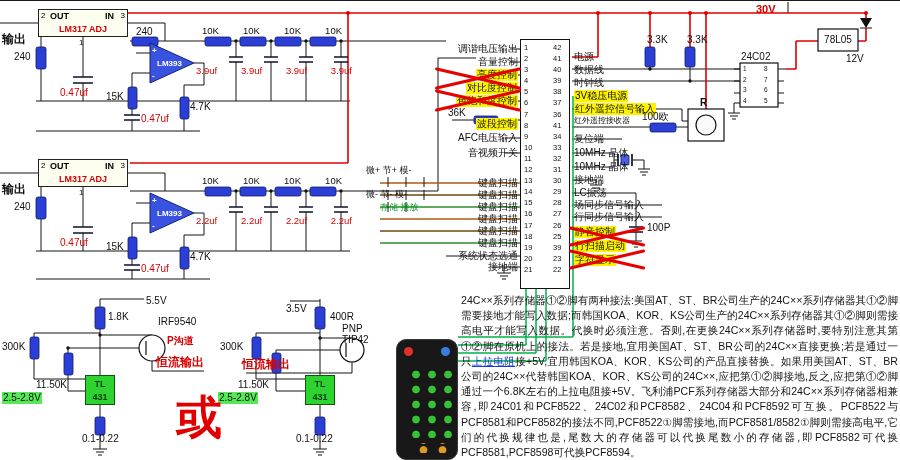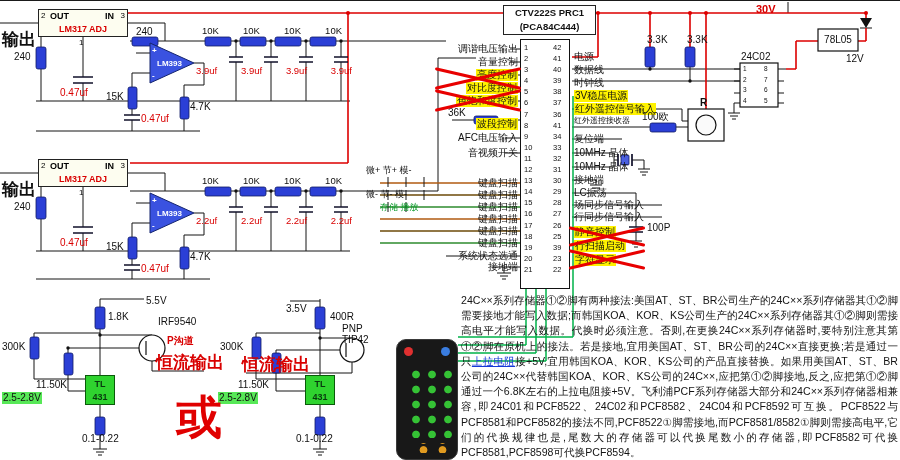--- a/index.html
+++ b/index.html
@@ -4,21 +4,21 @@
 <style>
   *{margin:0;padding:0;box-sizing:border-box}
   body{font-family:"Liberation Sans",sans-serif;background:#888}
   #stage{position:relative;width:900px;height:460px;background:#fff;overflow:hidden;border-top:1px solid #1a1a1a;margin:0 auto}
   svg{position:absolute;left:0;top:0}
   .lbl{position:absolute;font-size:10px;line-height:12px;color:#101010;white-space:nowrap}
   .r{color:#d90000}
   .b{font-weight:bold}
   .sm{font-size:8px;line-height:9px}
   .f9{font-size:9px}
-  .f11{font-size:17px;line-height:13px}
+  .f11{font-size:12px;line-height:13px}
   .f13{font-size:11px;line-height:14px}
   .hl{background:#fef200;padding:0 1px}
   .ghl{background:#57e857;padding:0 1px}
   .green{color:#0a9a2a}
   .white{color:#ffffff}
   .box317{position:absolute;width:90px;height:28px;border:1px solid #222;background:#fdfdf0}
   .box317 .p2{position:absolute;left:2px;top:1px;font-size:8px}
   .box317 .out{position:absolute;left:11px;top:1px;font-size:9px;font-weight:bold}
   .box317 .in{position:absolute;right:13px;top:1px;font-size:9px;font-weight:bold}
   .box317 .p3{position:absolute;right:2px;top:1px;font-size:8px}
@@ -239,24 +239,20 @@
   <div class="lbl" style="left:342px;top:333px">TIP42</div>
   <div class="lbl r b f11" style="left:242px;top:357px">恒流输出</div>
   <div class="lbl" style="left:220px;top:340px">300K</div>
   <div class="lbl" style="left:238px;top:378px">11.50K</div>
   <div class="tl431" style="left:305px;top:374px">TL 431</div>
   <div class="lbl ghl" style="left:218px;top:391px">2.5-2.8V</div>
   <div class="lbl" style="left:296px;top:432px">0.1-0.22</div>
 
   <div class="or">或</div>
 
-  <div class="ictitle">
-    <div>CTV222S PRC1</div>
-    <div>(PCA84C444)</div>
-  </div>
   <div class="icbody"></div>
   <div class="pincol" style="left:524px;top:43px;height:230px;width:12px">
       <span>1</span>
       <span>2</span>
       <span>3</span>
       <span>4</span>
       <span>5</span>
       <span>6</span>
       <span>7</span>
       <span>8</span>

